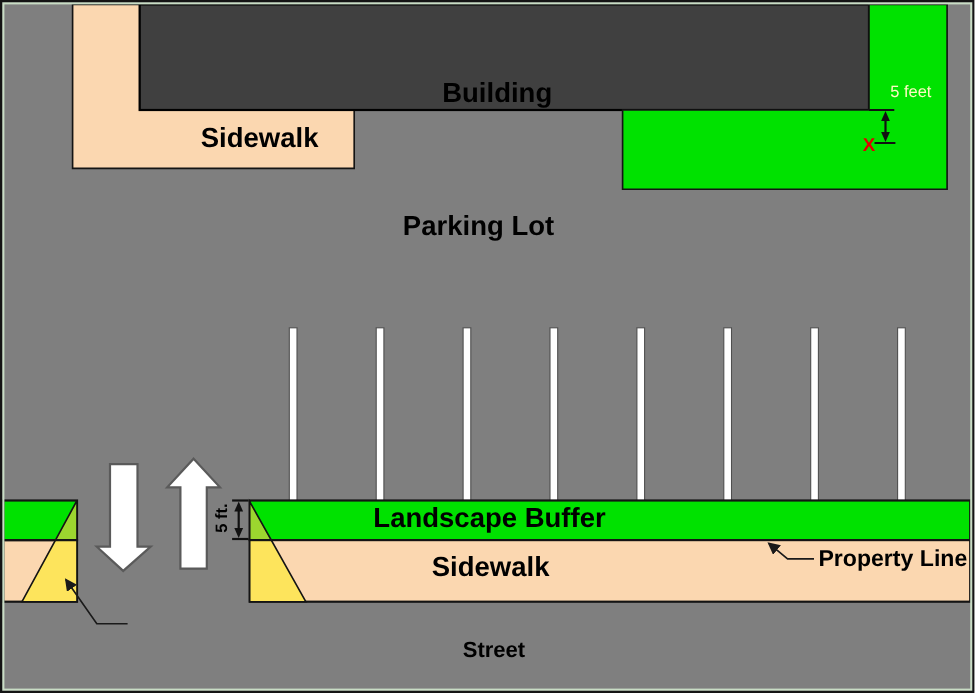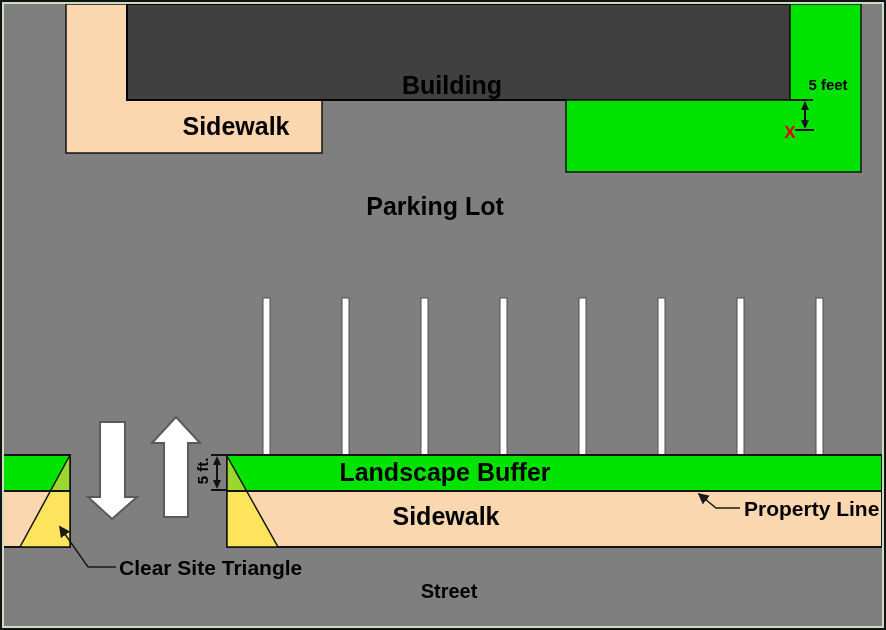--- a/index.html
+++ b/index.html
@@ -27,22 +27,22 @@
     font-weight:bold;
     font-size:21px;
     color:#000;
     white-space:nowrap;
     line-height:1;
   }
   .lbl-dim{
     position:absolute;
     transform:translate(-50%,-50%);
     font-size:15px;
-    font-weight:bold;
-    color:#000000;
+    font-weight:normal;
+    color:#fef9c3;
     white-space:nowrap;
     line-height:1;
   }
   .lbl-dim-rot{
     position:absolute;
     transform:translate(-50%,-50%) rotate(-90deg);
     font-size:15px;
     font-weight:bold;
     color:#000;
     white-space:nowrap;
@@ -128,21 +128,20 @@
     <rect x="1" y="1" width="884" height="628" fill="none" stroke="#141414" stroke-width="2"></rect>
   </svg>
 
   <div class="lbl" style="left:452px;top:61px;margin-top:24px;">Building</div>
   <div class="lbl" style="left:236px;top:126px;">Sidewalk</div>
   <div class="lbl" style="left:435px;top:206px;">Parking Lot</div>
   <div class="lbl" style="left:445px;top:472px;">Landscape Buffer</div>
   <div class="lbl" style="left:446px;top:516px;">Sidewalk</div>
   <div class="lbl lbl-street" style="left:449px;top:591px;">Street</div>
 
-  <div class="lbl-small" style="left:119px;top:567px;">Clear Site Triangle</div>
   <div class="lbl-small" style="left:744px;top:508px;">Property Line</div>
 
   <div class="lbl-dim" style="left:828px;top:84px;">5 feet</div>
   <div class="lbl-dim-rot" style="left:202px;top:471px;">5 ft.</div>
 
   <div class="x-marker" style="left:790px;top:132px;">X</div>
 
 </div>
 
 </body></html>

